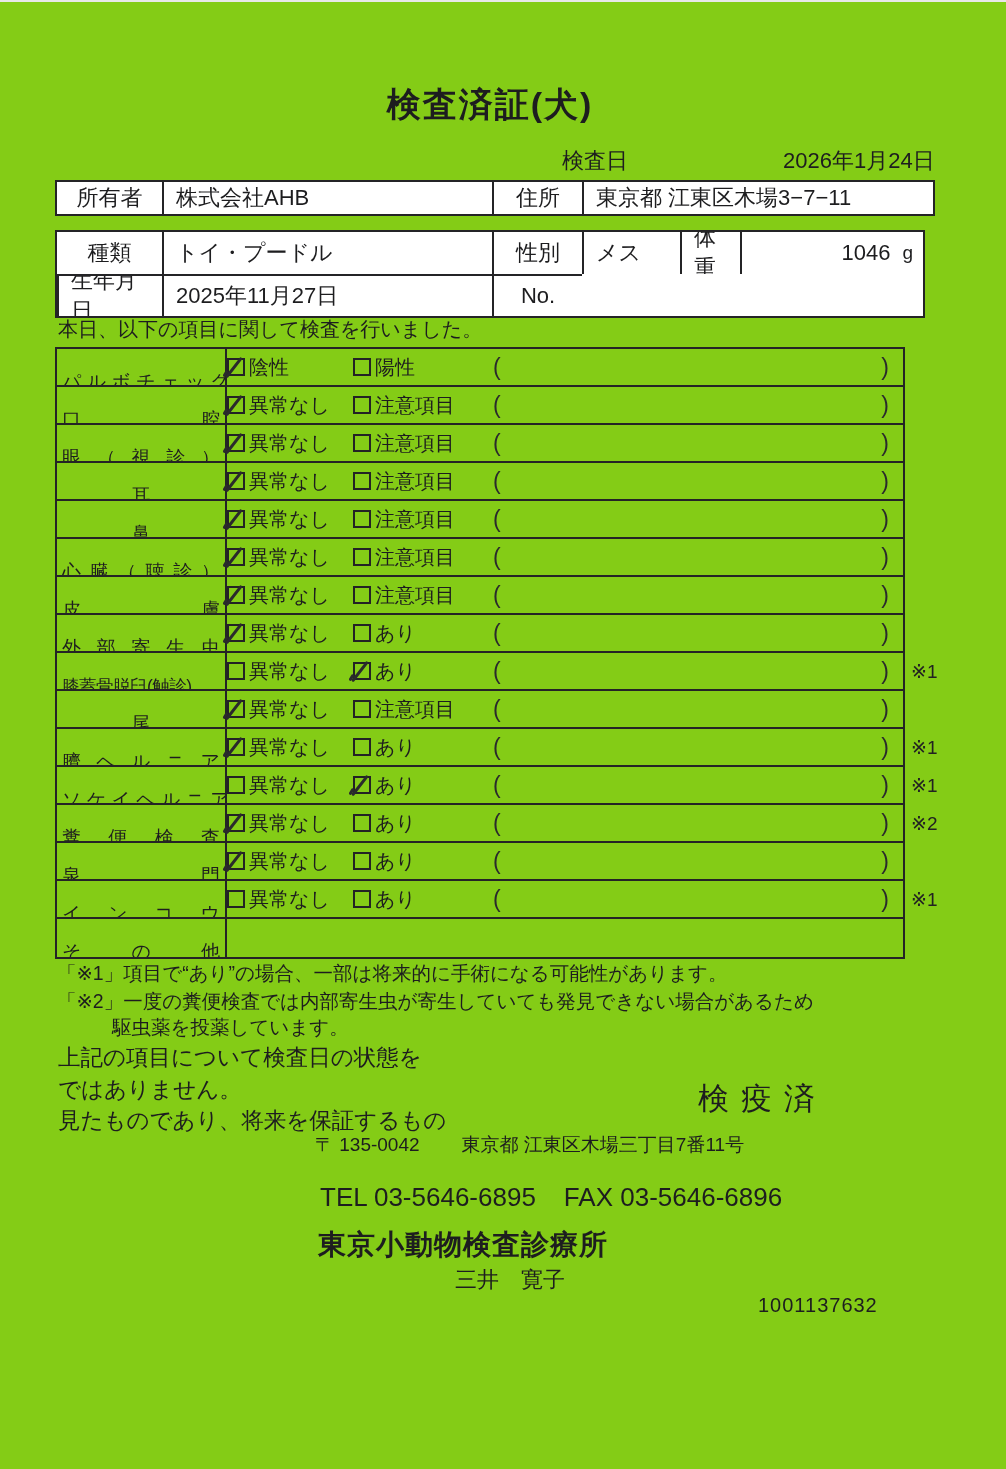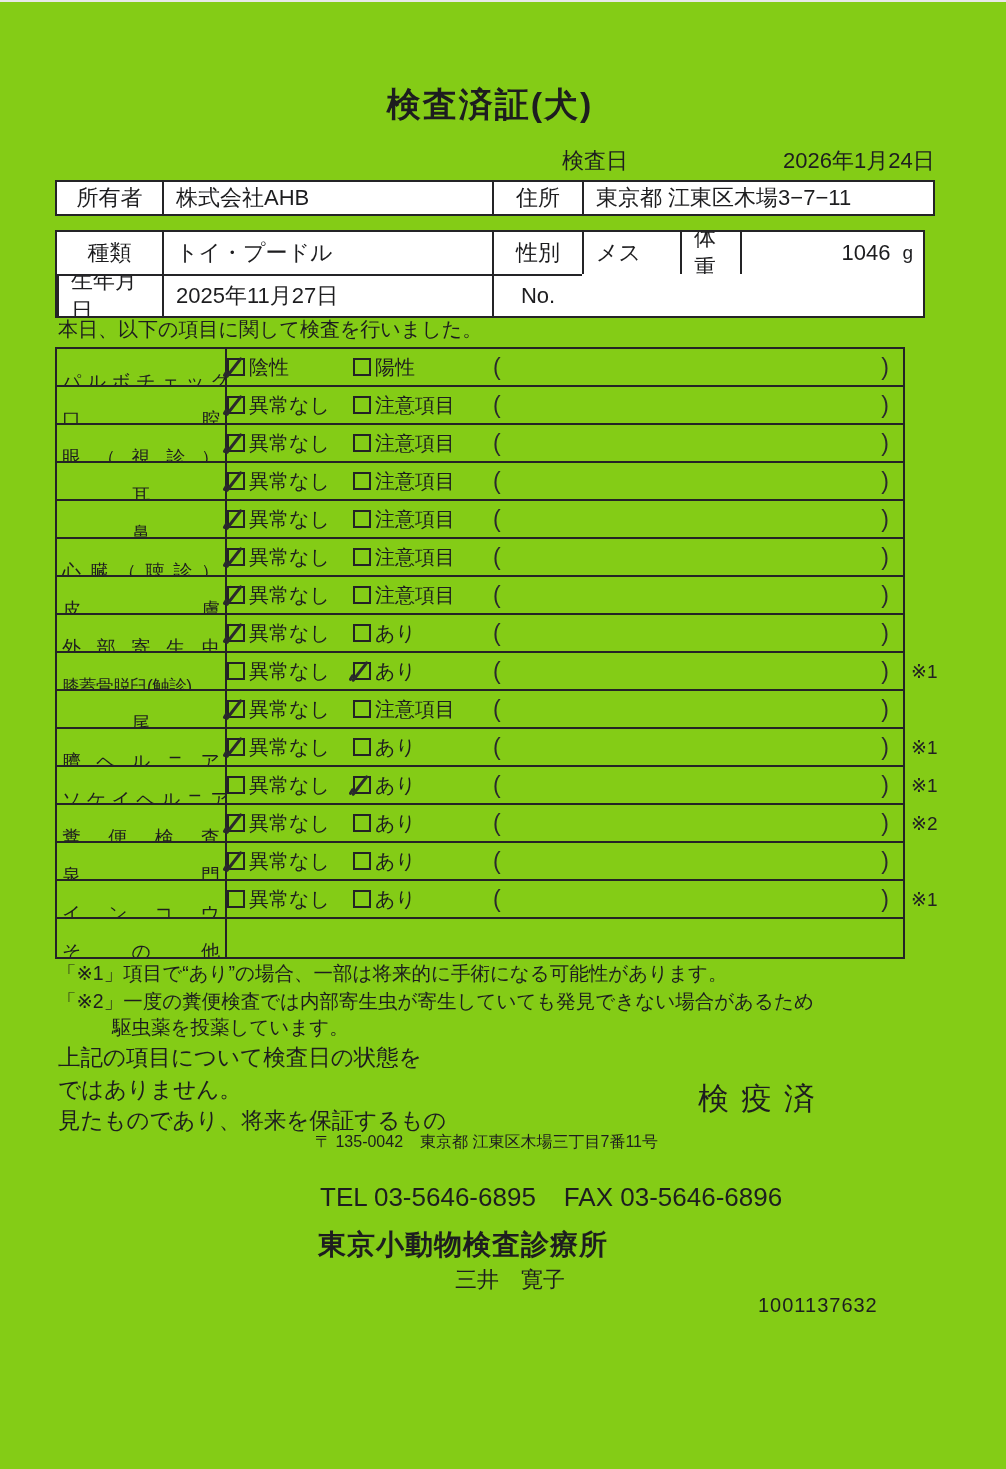--- a/index.html
+++ b/index.html
@@ -45,21 +45,21 @@
   .po,.pc{font-size:23px;color:#2a2a2c;font-weight:400;}
   .po{margin-left:2px;}
   .pc{margin-left:auto;margin-right:14px;}
   .note{position:absolute;left:calc(100% + 8px);top:50%;transform:translateY(-50%);font-size:19px;white-space:nowrap;color:#222;}
   
   .fn1{top:958px;left:57px;font-size:19.5px;}
   .fn2{top:986px;left:57px;font-size:19.5px;}
   .fn3{top:1012px;left:112px;font-size:19.5px;}
   .disc{top:1040px;left:58px;font-size:22.5px;line-height:31.5px;font-weight:500;}
   .stamp{top:1076px;left:698px;font-size:31px;letter-spacing:12px;font-weight:500;}
-  .addr{top:1130px;left:315px;font-size:16px;display:flex;gap:17px;}
+  .addr{top:1130px;left:315px;font-size:19px;display:flex;gap:42px;}
   .tel{top:1180px;left:320px;font-size:26px;display:flex;gap:28px;}
   .clinic{top:1224px;left:318px;font-size:28px;font-weight:700;letter-spacing:1px;}
   .vet{top:1263px;left:455px;font-size:22px;}
   .serial{top:1292px;left:758px;font-size:20px;letter-spacing:1px;}
 </style>
 </head>
 <body>
 
 <div class="page">
 

